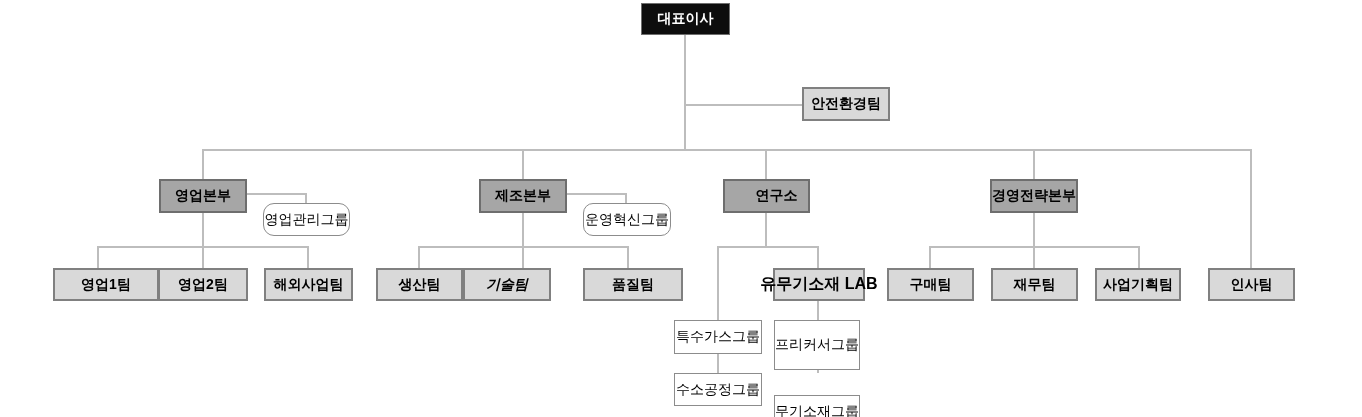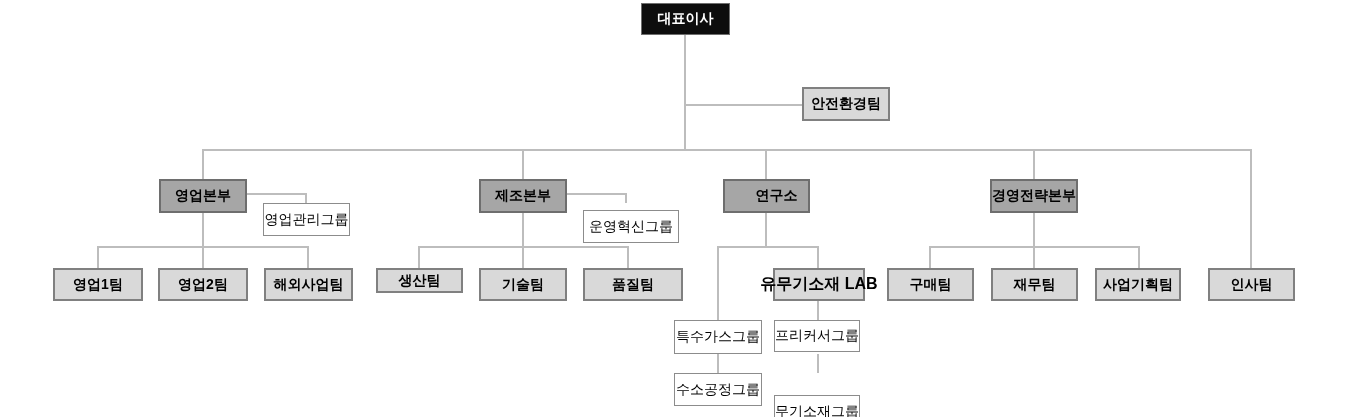--- a/index.html
+++ b/index.html
@@ -102,37 +102,37 @@
 
   <div class="node node--ceo" style="left:641px; top:3px; width:89px; height:32px;">대표이사</div>
 
   <div class="node node--team" style="left:802px; top:87px; width:88px; height:34px;">안전환경팀</div>
 
   <div class="node node--division" style="left:159px; top:179px; width:88px; height:34px;">영업본부</div>
   <div class="node node--division" style="left:479px; top:179px; width:88px; height:34px;">제조본부</div>
   <div class="node node--division" style="left:723px; top:179px; width:87px; height:34px;padding-left:20px;">연구소</div>
   <div class="node node--division" style="left:990px; top:179px; width:88px; height:34px;font-family:Liberation Mono, monospace;">경영전략본부</div>
 
-  <div class="node node--group" style="left:263px; top:203px; width:87px; height:33px;">영업관리그룹</div>
-  <div class="node node--group" style="left:583px; top:210px; width:96px; height:33px;">운영혁신그룹</div>
+  <div class="node node--group" style="left:263px; top:203px; width:87px; height:33px;border-radius:11px;">영업관리그룹</div>
+  <div class="node node--group" style="left:583px; top:203px; width:88px; height:33px;border-radius:10px;">운영혁신그룹</div>
 
-  <div class="node node--team" style="left:53px;  top:268px; width:90px; height:33px;">영업1팀</div>
+  <div class="node node--team" style="left:53px;  top:268px; width:106px; height:33px;">영업1팀</div>
   <div class="node node--team" style="left:158px; top:268px; width:90px; height:33px;">영업2팀</div>
   <div class="node node--team" style="left:264px; top:268px; width:89px; height:33px;">해외사업팀</div>
 
-  <div class="node node--team" style="left:376px; top:268px; width:87px; height:25px;">생산팀</div>
-  <div class="node node--team" style="left:479px; top:268px; width:88px; height:33px;">기술팀</div>
+  <div class="node node--team" style="left:376px; top:268px; width:87px; height:33px;">생산팀</div>
+  <div class="node node--team" style="left:463px; top:268px; width:88px; height:33px;font-style:italic;">기술팀</div>
   <div class="node node--team" style="left:583px; top:268px; width:100px; height:33px;">품질팀</div>
 
   <div class="node node--team node--small" style="left:773px; top:268px; width:92px; height:33px;">유무기소재 LAB</div>
 
   <div class="node node--team" style="left:887px; top:268px; width:87px; height:33px;">구매팀</div>
   <div class="node node--team" style="left:991px; top:268px; width:87px; height:33px;">재무팀</div>
   <div class="node node--team" style="left:1095px;top:268px; width:86px; height:33px;">사업기획팀</div>
 
   <div class="node node--team" style="left:1208px;top:268px; width:87px; height:33px;">인사팀</div>
 
   <div class="node node--group" style="left:674px; top:320px; width:88px; height:34px;">특수가스그룹</div>
-  <div class="node node--group" style="left:774px; top:320px; width:86px; height:32px;">프리커서그룹</div>
+  <div class="node node--group" style="left:774px; top:320px; width:86px; height:50px;">프리커서그룹</div>
   <div class="node node--group" style="left:674px; top:373px; width:88px; height:33px;">수소공정그룹</div>
   <div class="node node--group" style="left:774px; top:395px; width:86px; height:33px;">무기소재그룹</div>
 
 </div>
 
 </body></html>

